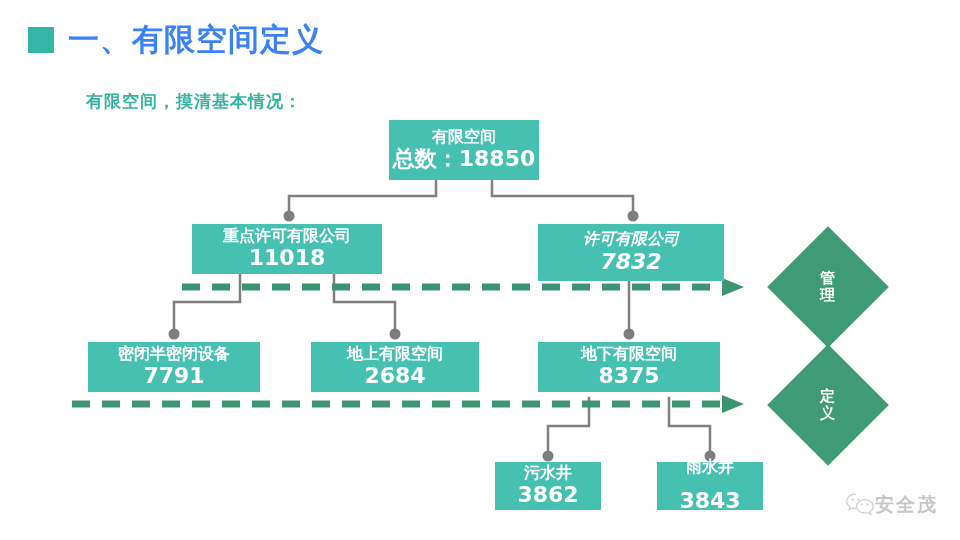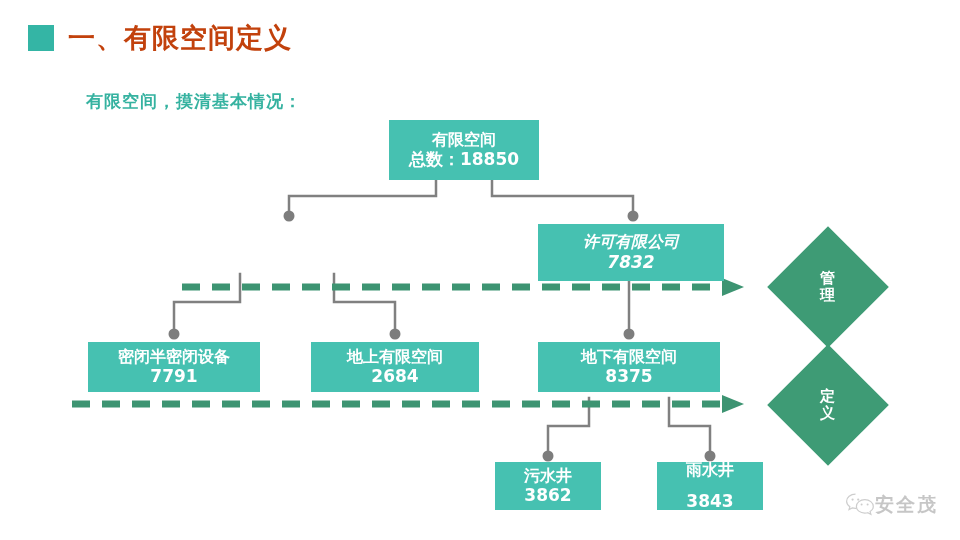--- a/index.html
+++ b/index.html
@@ -8,40 +8,40 @@
     background:#ffffff;
     font-family:"DejaVu Sans","Liberation Sans",sans-serif;
     overflow:hidden;position:relative;
   }
   #slide{position:relative;width:960px;height:540px;}
 
   
   .hdr{position:absolute;left:28px;top:24px;display:flex;align-items:center;}
   .hdr-bullet{width:26px;height:26px;background:#34b5a5;margin-right:14px;flex:0 0 auto;}
   .hdr-title{
-    font-size:27px;font-weight:bold;color:#c2410c;letter-spacing:1px;
+    font-size:31px;font-weight:bold;color:#3b82f6;letter-spacing:1px;
     line-height:1;white-space:nowrap;
   }
   .subtitle{
     position:absolute;left:86px;top:90px;
     font-size:17px;font-weight:bold;color:#35b2a0;letter-spacing:1px;
     white-space:nowrap;
   }
 
   
   #wires{position:absolute;left:0;top:0;width:960px;height:540px;}
 
   
   .node{
     position:absolute;background:#46c1b1;color:#ffffff;
     display:flex;flex-direction:column;align-items:center;justify-content:center;
     text-align:left;box-sizing:border-box;
   }
   .node .ln1{font-size:16px;font-weight:bold;line-height:1.15;white-space:nowrap;}
-  .node .ln2{font-size:17px;font-weight:bold;line-height:1.2;white-space:nowrap;}
+  .node .ln2{font-size:22px;font-weight:bold;line-height:1.2;white-space:nowrap;}
 
   
   .diamond{
     position:absolute;background:#3e9b75;
     transform:rotate(45deg);
   }
   .diamond-label{
     position:absolute;color:#ffffff;font-size:15px;font-weight:bold;
     line-height:1.15;text-align:center;letter-spacing:1px;
     display:flex;flex-direction:column;align-items:center;justify-content:center;
@@ -98,20 +98,24 @@
       <line x1="72" y1="404" x2="724" y2="404" stroke-dasharray="18 12"></line>
     </g>
     <polygon points="722,395 744,404 722,413" fill="#3d9472"></polygon>
   </svg>
 
   <div class="node" style="left:389px;top:120px;width:150px;height:60px;">
     <span class="ln1">有限空间</span>
     <span class="ln2">总数：18850</span>
   </div>
 
+  <div class="node" style="left:192px;top:224px;width:190px;height:50px;">
+    <span class="ln1">重点许可有限公司</span>
+    <span class="ln2">11018</span>
+  </div>
 
   <div class="node" style="left:538px;top:224px;width:186px;height:57px;font-style:italic;">
     <span class="ln1">许可有限公司</span>
     <span class="ln2">7832</span>
   </div>
 
   <div class="node" style="left:88px;top:342px;width:172px;height:50px;">
     <span class="ln1">密闭半密闭设备</span>
     <span class="ln2">7791</span>
   </div>

